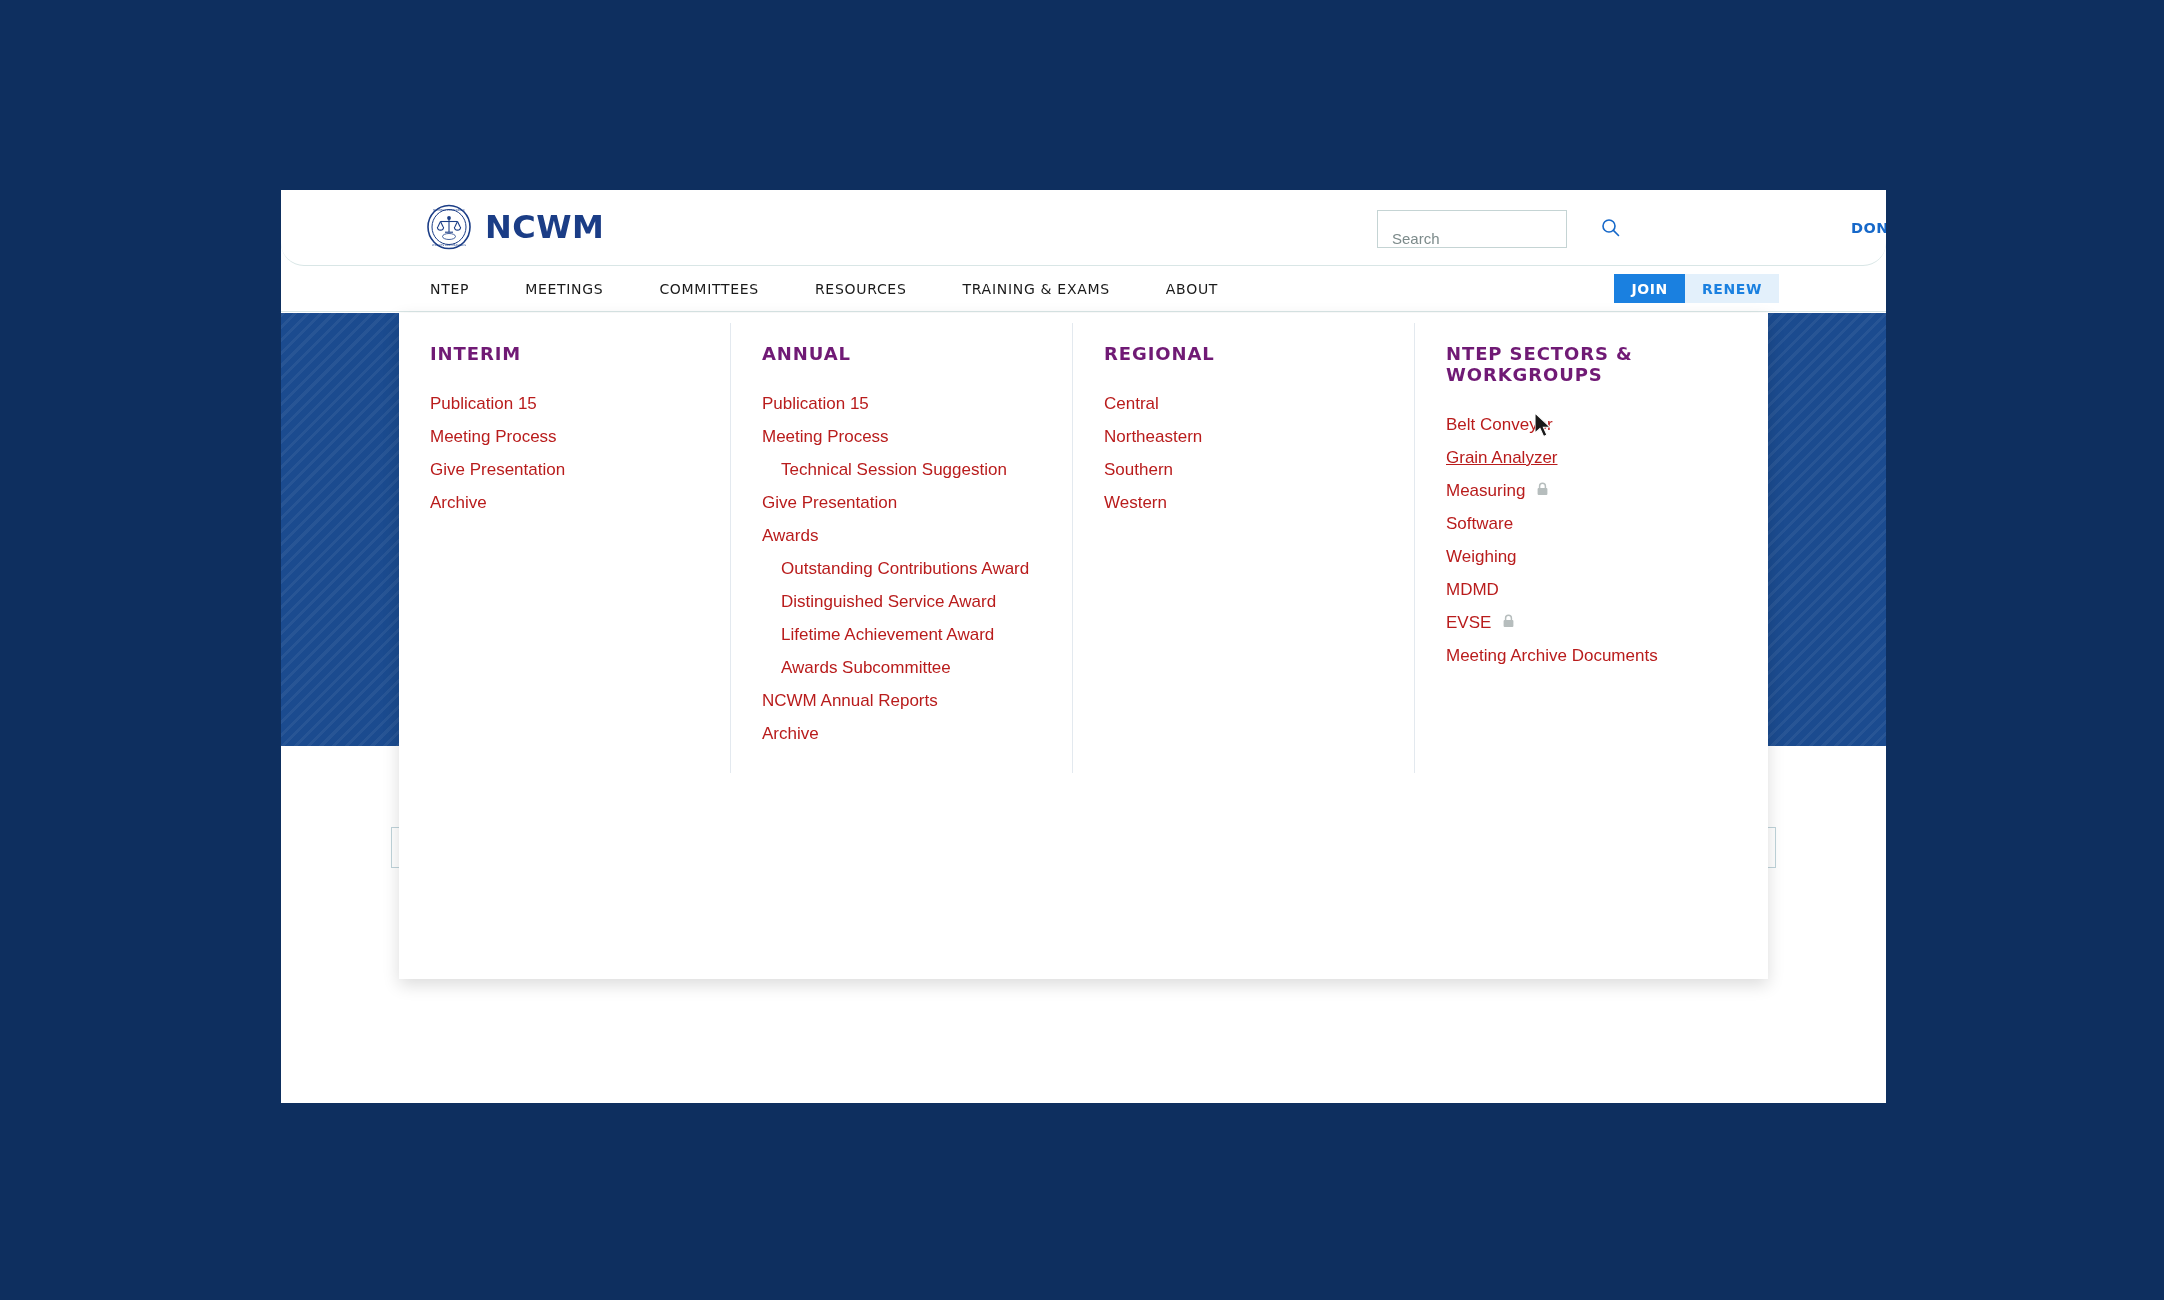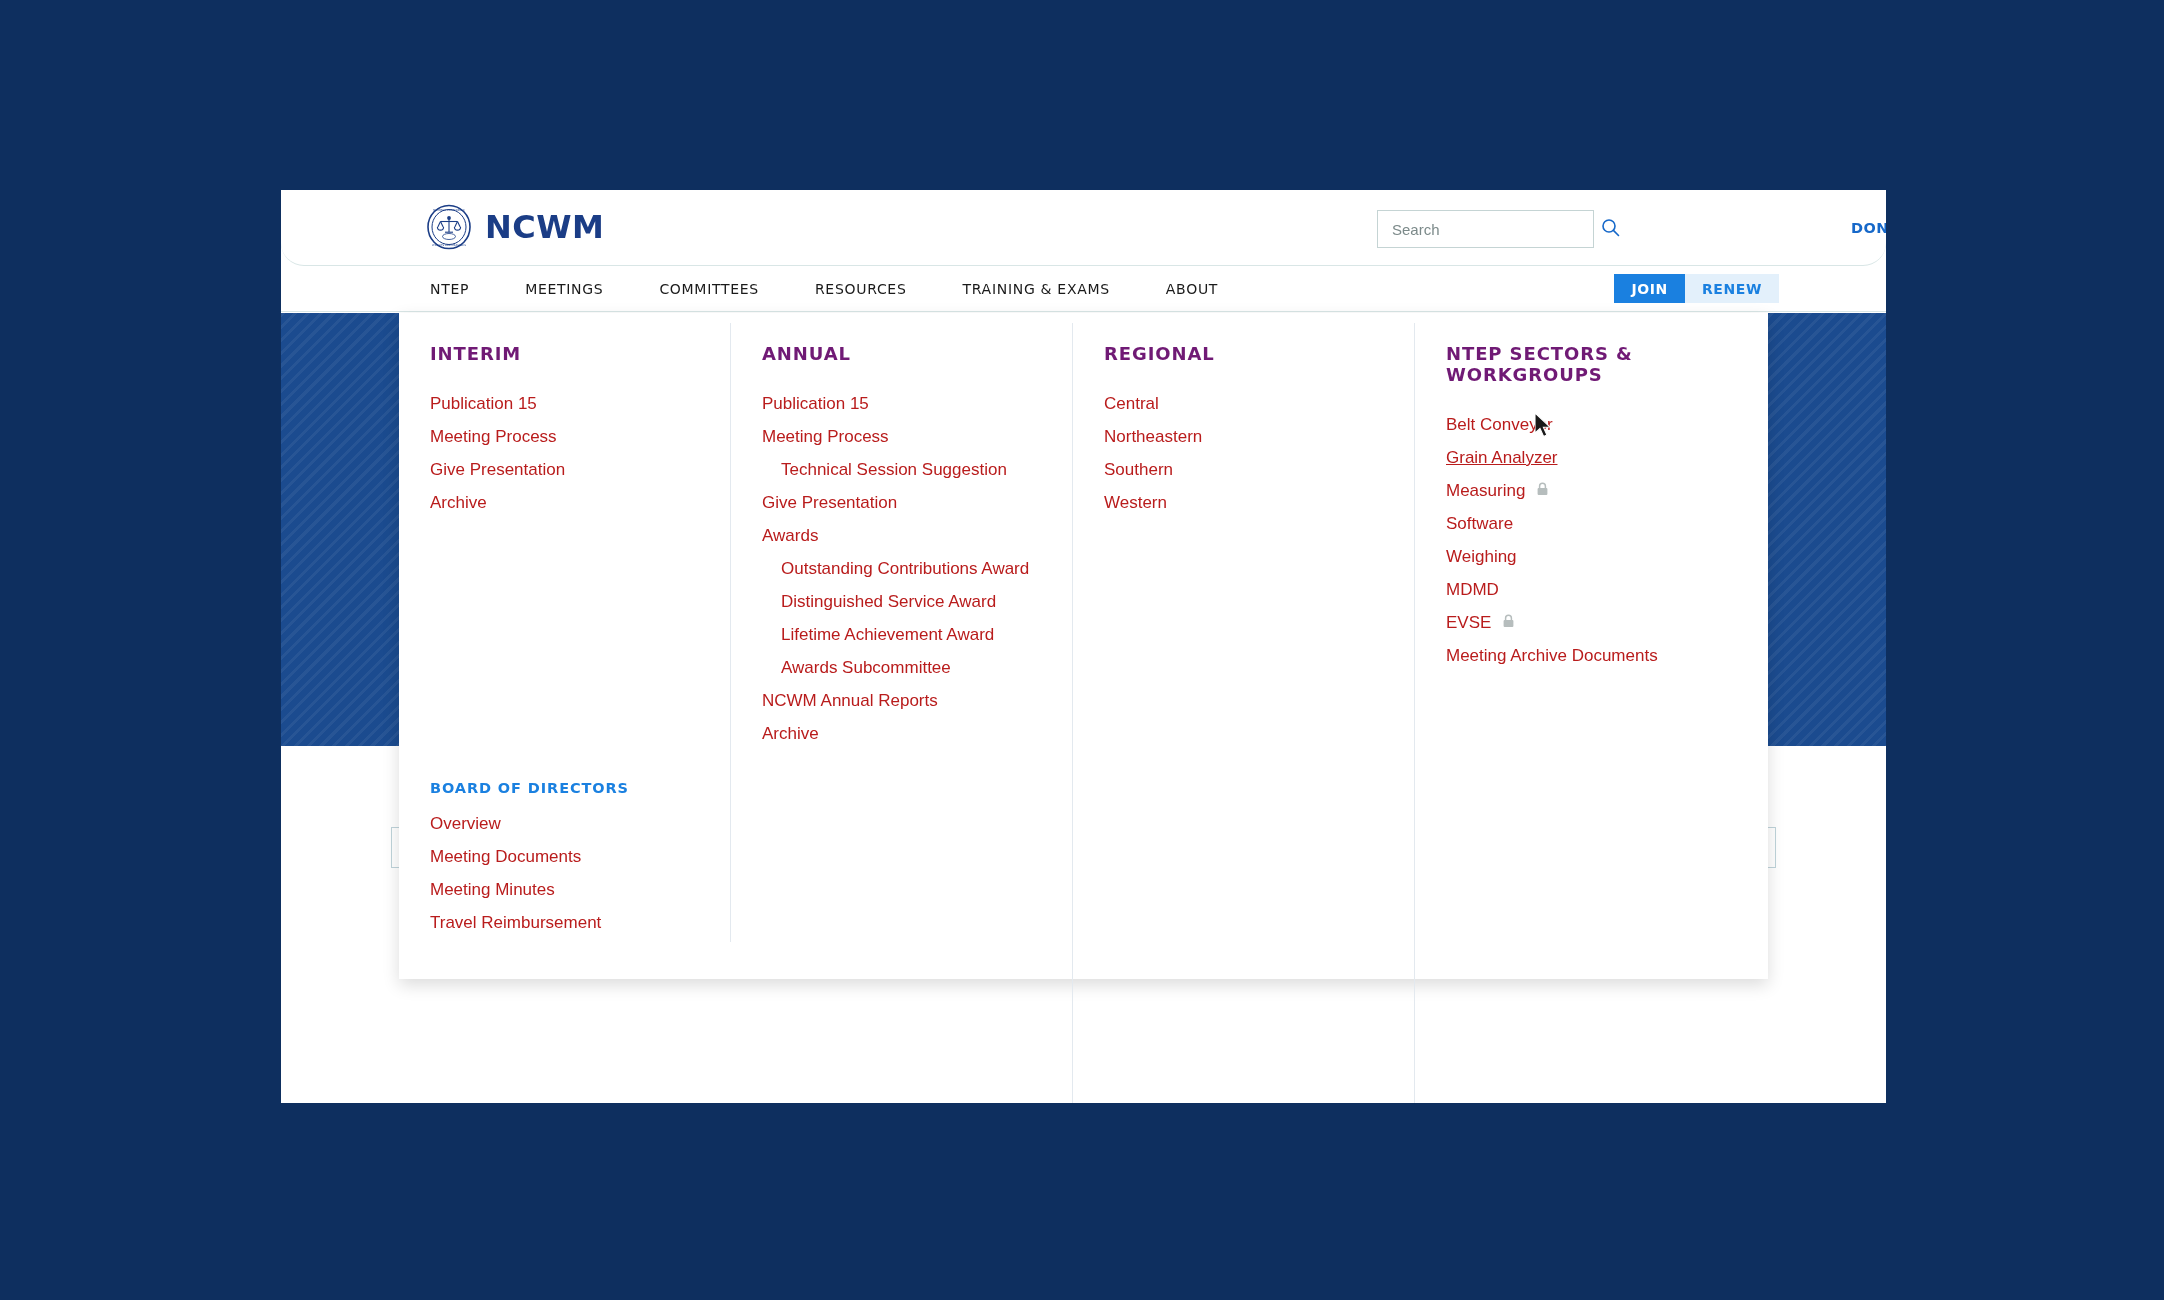--- a/index.html
+++ b/index.html
@@ -56,26 +56,26 @@
     font-weight: bold;
     letter-spacing: 0.5px;
     color: #1b3d86;
     font-family: "DejaVu Sans", sans-serif;
   }
 
   .search-box {
     position: absolute;
     left: 1096px;
     top: 20px;
-    width: 217px;
+    width: 190px;
     height: 38px;
     border: 1px solid #c5d4d4;
     background: #fff;
     display: flex;
-    align-items: center;
+    align-items: flex-end;
   }
 
   .search-box input {
     flex: 1;
     border: none;
     outline: none;
     font-size: 15px;
     color: #555;
     padding: 0 10px 0 14px;
     background: transparent;
@@ -501,32 +501,20 @@
             </svg>
           </span>
         </a>
 
         <a class="mm-link">
           <span>Meeting Archive Documents</span>
         </a>
       </div>
     </div>
 
-    <div class="mm-bottom">
-      <div class="mm-col c1">
-        <div class="mm-head-blue">BOARD OF DIRECTORS</div>
-        <a class="mm-link">Overview</a>
-        <a class="mm-link">Meeting Documents</a>
-        <a class="mm-link">Meeting Minutes</a>
-        <a class="mm-link">Travel Reimbursement</a>
-      </div>
-      <div class="mm-col c2"></div>
-      <div class="mm-col c3"></div>
-      <div class="mm-col c4"></div>
-    </div>
   </div>
 </div>
 
 <div class="cursor">
   <svg width="20" height="28" viewBox="0 0 20 28">
     <polygon points="0,0 0,20 5,15.4 8.6,23.4 11.9,21.9 8.4,14.2 15,14" fill="#1a1a1a" stroke="#ffffff" stroke-width="1.1"></polygon>
   </svg>
 </div>
 
 </body></html>

